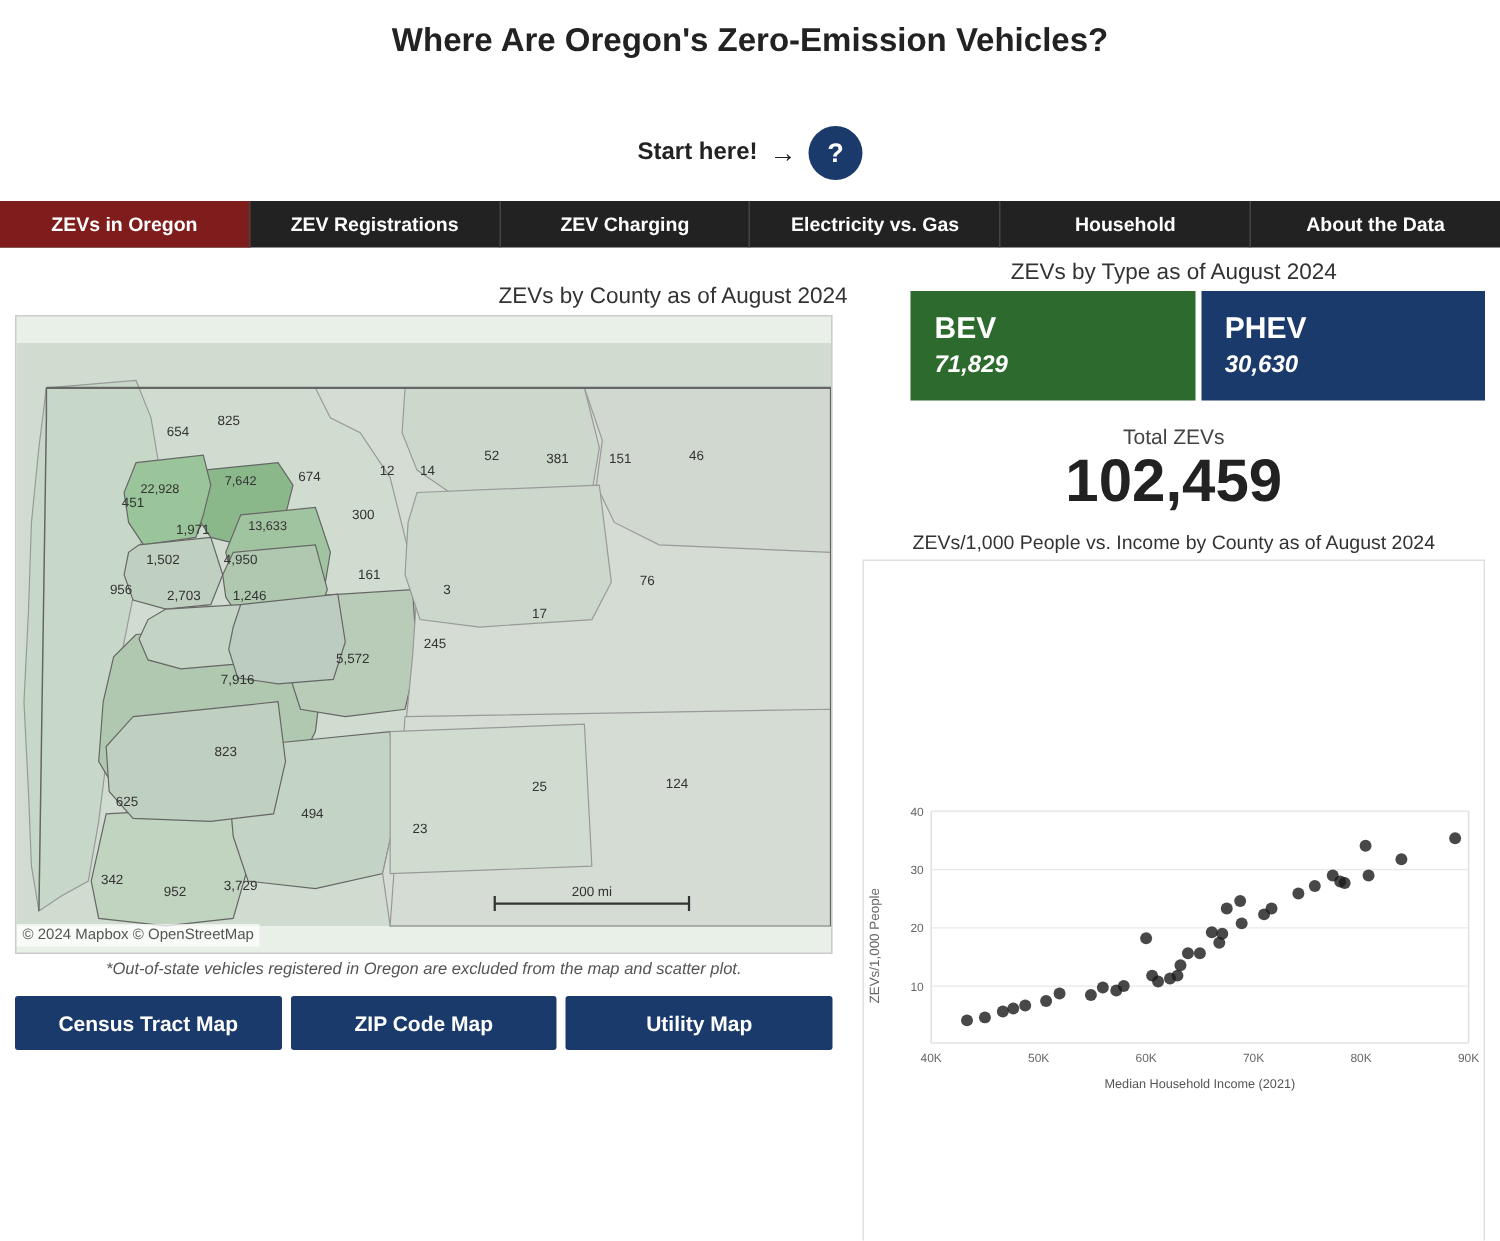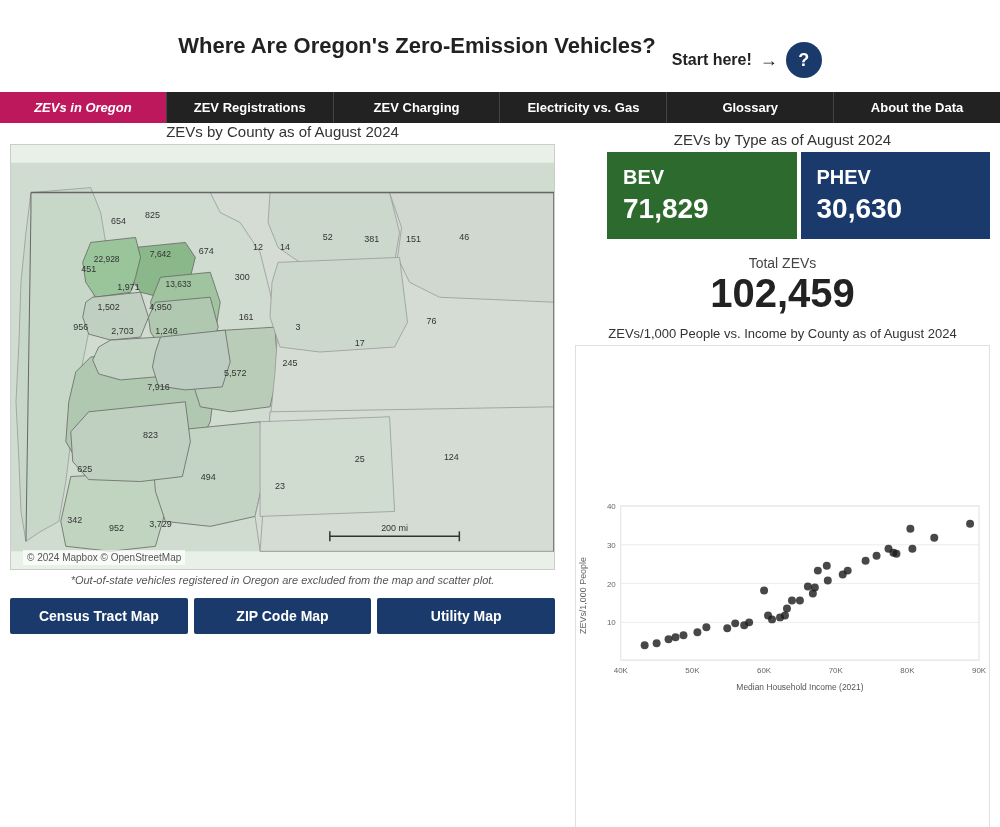--- a/index.html
+++ b/index.html
@@ -1,55 +1,55 @@
 <!DOCTYPE html>
 <html><head>
   <meta charset="utf-8">
   <style>
     * { box-sizing: border-box; margin: 0; padding: 0; }
     body { font-family: Arial, sans-serif; background: #fff; width: 1000px; height: 827px; overflow: hidden; font-size: 13px; }
 
     
-    .header { display: flex; align-items: center; justify-content: center; padding: 14px 20px; background: #fff; gap: 16px; }
+    .header { display: flex; align-items: center; justify-content: center; padding: 14px 20px; background: #fff; gap: 16px; flex-direction: column; }
     .header-title { font-size: 22px; font-weight: bold; color: #222; }
     .start-here { display: flex; align-items: center; gap: 8px; font-size: 16px; font-weight: bold; color: #222; margin-top: 28px; }
     .arrow { font-size: 18px; }
     .help-btn { width: 36px; height: 36px; border-radius: 50%; background: #1a3a6b; color: #fff; border: none; font-size: 18px; font-weight: bold; cursor: pointer; display: flex; align-items: center; justify-content: center; }
 
     
     .nav { display: flex; background: #222; }
     .nav-item { flex: 1; padding: 8px 4px; text-align: center; color: #fff; font-size: 13px; font-weight: bold; cursor: pointer; border-right: 1px solid #444; }
     .nav-item:last-child { border-right: none; }
-    .nav-item.active { background: #be185d; font-style: italic; }
+    .nav-item.active { background: #7f1d1d; }
 
     
     .main { display: flex; height: calc(827px - 100px); }
 
     
     .left-panel { width: 565px; flex-shrink: 0; display: flex; flex-direction: column; }
-    .map-title { text-align: center; font-size: 15px; color: #333; padding: 0 0 4px; }
+    .map-title { text-align: right; font-size: 15px; color: #333; padding: 24px 0 4px; }
     .map-container { position: relative; background: #e8f0e8; border: 1px solid #ccc; margin: 0 10px; height: 426px; overflow: hidden; }
     .map-svg { width: 100%; height: 100%; }
 
     
-    .map-copyright { position: absolute; bottom: 4px; left: 12px; font-size: 10px; color: #555; background: rgba(255,255,255,0.7); padding: 2px 4px; }
+    .map-copyright { position: absolute; bottom: 4px; left: 0; font-size: 10px; color: #555; background: rgba(255,255,255,0.7); padding: 2px 4px; }
 
     .map-note { font-size: 11px; color: #555; text-align: center; padding: 4px 10px; font-style: italic; }
 
     .map-buttons { display: flex; gap: 6px; padding: 8px 10px; }
     .map-btn { flex: 1; padding: 10px 6px; background: #1a3a6b; color: #fff; border: none; font-size: 14px; font-weight: bold; cursor: pointer; text-align: center; border-radius: 2px; }
 
     
     .right-panel { flex: 1; display: flex; flex-direction: column; padding: 0 10px; }
     .zev-type-title { text-align: center; font-size: 15px; color: #333; padding: 8px 0 4px; }
     .zev-type-cards { display: flex; gap: 0; margin-bottom: 10px; padding-left: 32px; }
     .bev-card { flex: 1; background: #2d6a2d; color: #fff; padding: 14px 16px; }
     .phev-card { flex: 1; background: #1a3a6b; color: #fff; padding: 14px 16px; margin-left: 4px; }
     .card-label { font-size: 20px; font-weight: bold; margin-bottom: 4px; }
-    .card-value { font-size: 28px; font-weight: bold; }
+    .card-value { font-size: 16px; font-weight: bold; font-style: italic; }
 
     .total-zev { text-align: center; padding: 6px 0; }
     .total-zev-label { font-size: 14px; color: #444; }
     .total-zev-value { font-size: 40px; font-weight: bold; color: #222; }
 
     .scatter-title { text-align: center; font-size: 13px; color: #333; padding: 4px 0; }
     .scatter-container { flex: 1; position: relative; margin: 0 0 4px; background: #fff; border: 1px solid #e0e0e0; }
     .table-title { text-align: center; font-size: 15px; color: #333; padding: 6px 0; }
 
     
@@ -65,21 +65,21 @@
     <span class="arrow">→</span>
     <button class="help-btn">?</button>
   </div>
 </div>
 
 <div class="nav">
   <div class="nav-item active">ZEVs in Oregon</div>
   <div class="nav-item">ZEV Registrations</div>
   <div class="nav-item">ZEV Charging</div>
   <div class="nav-item">Electricity vs. Gas</div>
-  <div class="nav-item">Glossary</div>
+  <div class="nav-item">Household</div>
   <div class="nav-item">About the Data</div>
 </div>
 
 <div class="main">
 
   <div class="left-panel">
     <div class="map-title">ZEVs by County as of August 2024</div>
 
     <div class="map-container">
       

